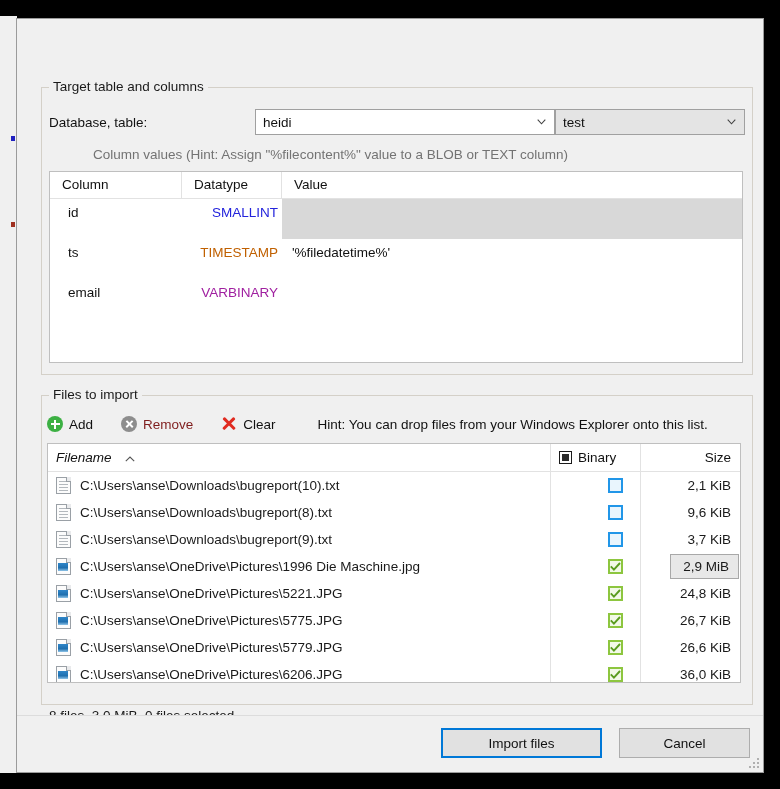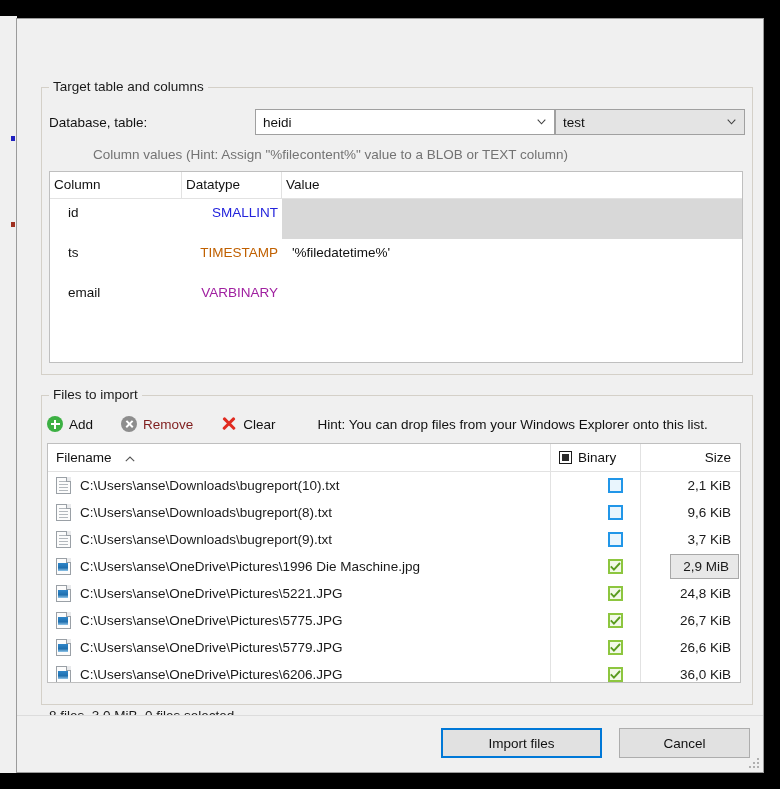--- a/index.html
+++ b/index.html
@@ -103,21 +103,21 @@
     position: absolute; left: 8px; top: 84px;
     width: 694px; height: 192px;
     background: #ffffff;
     border: 1px solid #bfbfbf;
     box-sizing: border-box;
     overflow: hidden;
   }
   .grid-head { display: flex; height: 26px; border-bottom: 1px solid #e2e2e2; }
   .gh {
     font-size: 13.5px; color: #111; line-height: 26px;
-    box-sizing: border-box; padding-left: 4px;
+    box-sizing: border-box; padding-left: 12px;
     border-right: 1px solid #e2e2e2;
   }
   .gh.last { border-right: none; }
   .c-col { width: 132px; }
   .c-type { width: 100px; }
   .c-val  { flex: 1 1 auto; }
 
   .grow { display: flex; height: 40px; align-items: stretch; }
   .gc {
     font-size: 13.5px; line-height: 27px; box-sizing: border-box;
@@ -167,21 +167,21 @@
   .filelist {
     position: absolute; left: 6px; top: 48px;
     width: 694px; height: 240px;
     background: #ffffff;
     border: 1px solid #bfbfbf;
     box-sizing: border-box;
     overflow: hidden;
   }
   .fl-head { display: flex; height: 27px; border-bottom: 1px solid #e2e2e2; align-items: center; }
   .fh { font-size: 13.5px; color: #111; box-sizing: border-box; height: 27px; line-height: 27px; }
-  .fh-name { flex: 1 1 auto; padding-left: 8px; display: flex; align-items: flex-start; gap: 13px; }
+  .fh-name { flex: 1 1 auto; padding-left: 8px; display: flex; align-items: flex-start; gap: 13px; font-style: italic; }
   .fh-bin  { width: 90px; display: flex; align-items: center; gap: 6px;
              border-left: 1px solid #e2e2e2; padding-left: 8px; }
   .fh-size { width: 100px; text-align: right; padding-right: 9px;
              border-left: 1px solid #e2e2e2; }
   .sort-chev { display: inline-block; }
 
   .cb-head {
     width: 13px; height: 13px; background: #fff;
     border: 1.4px solid #1a1a1a; box-sizing: border-box;
     display: flex; align-items: center; justify-content: center;

